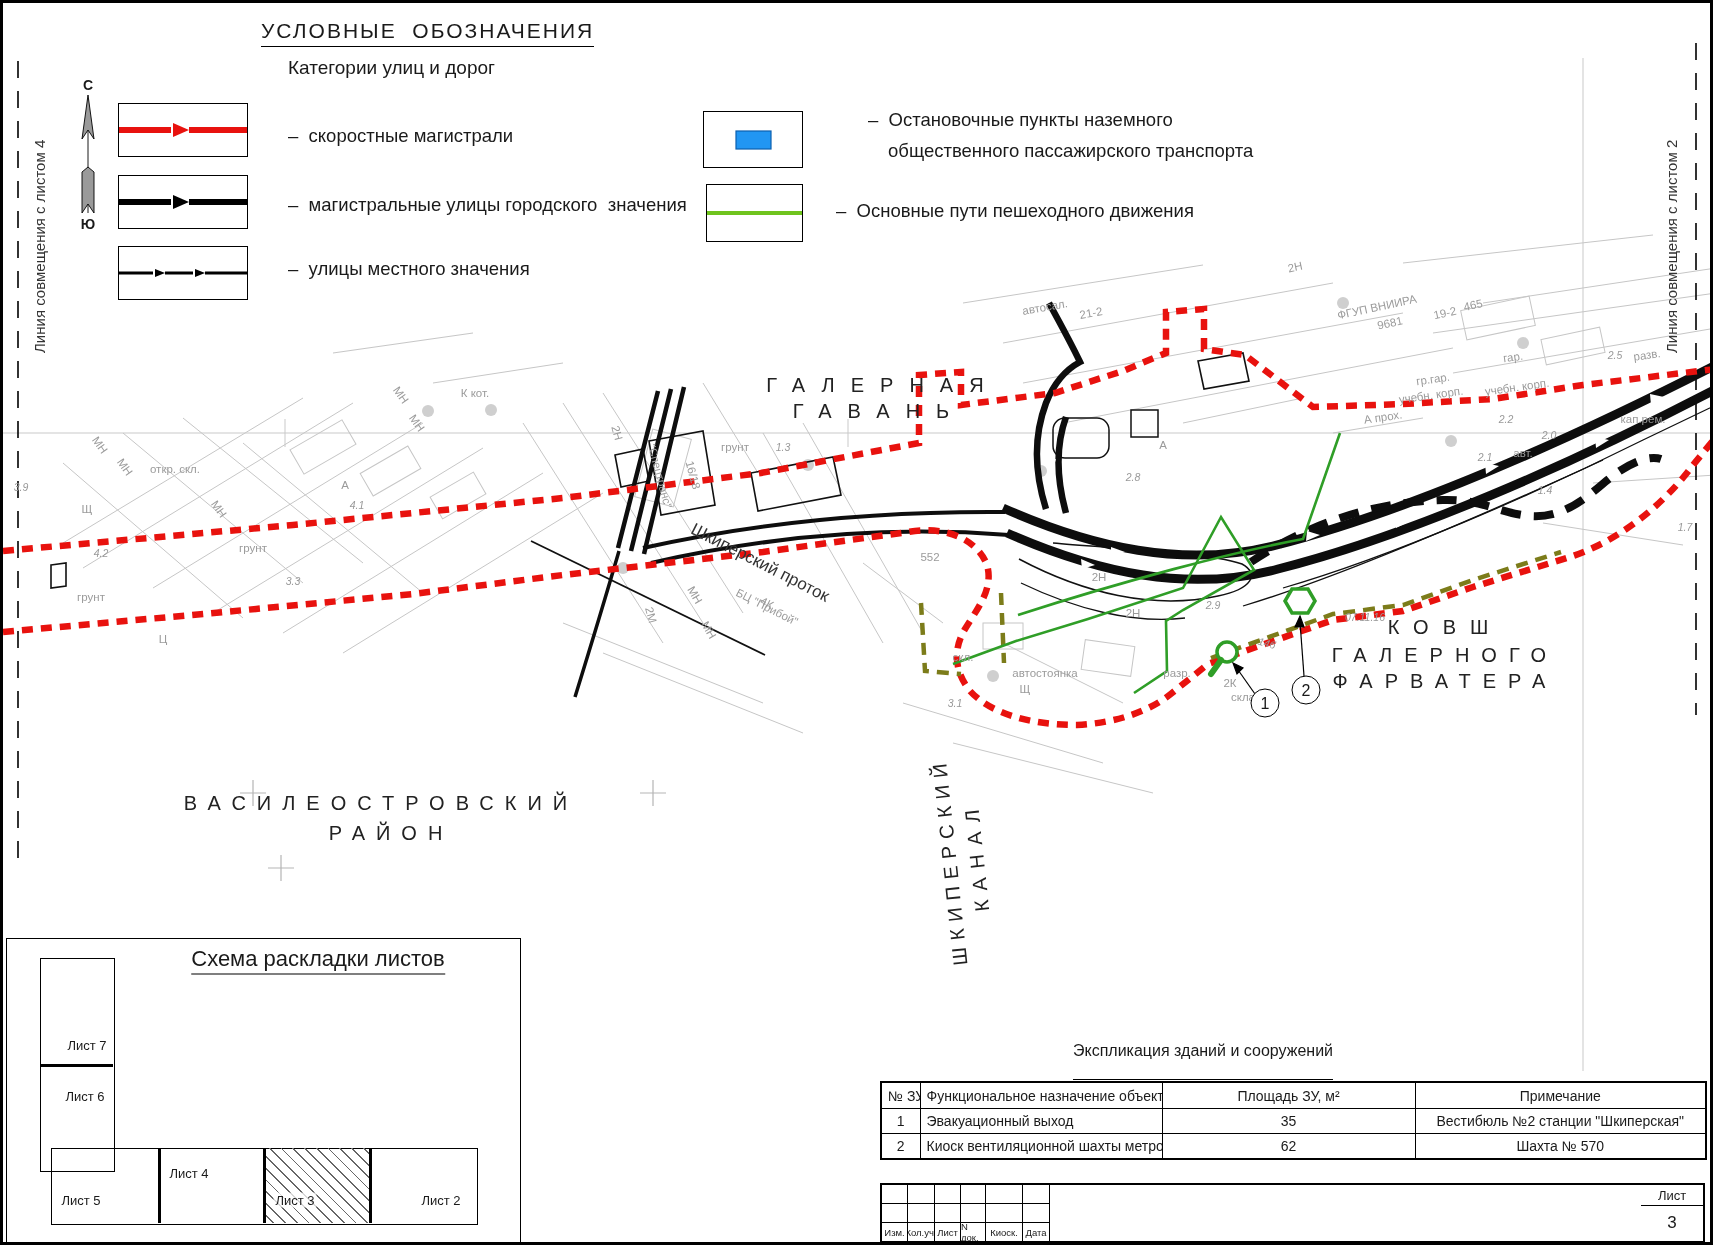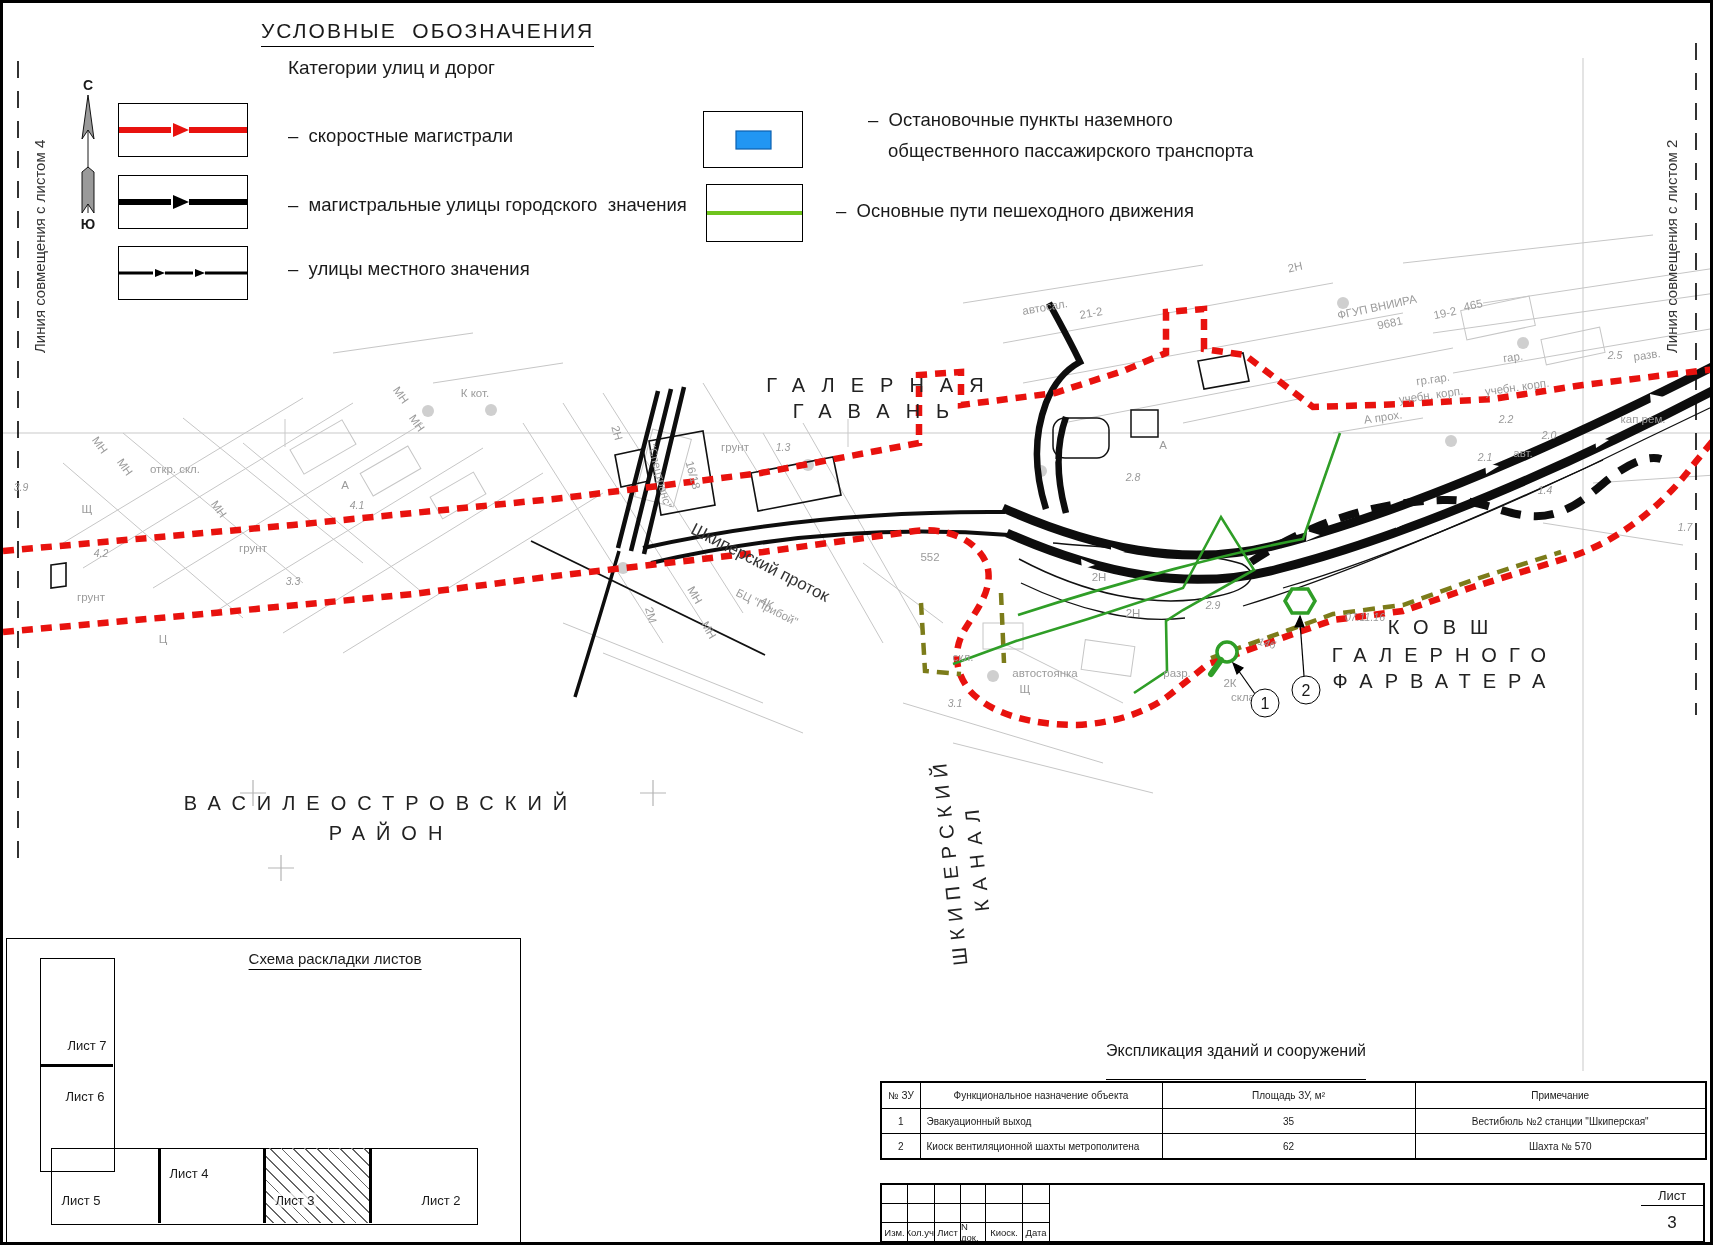--- a/index.html
+++ b/index.html
@@ -18,32 +18,32 @@
   .ml.med{font-size:17px;color:#333;}
   .ml.topo{font-size:11.5px;color:#9b9b9b;}
   .ml.num{font-size:10.5px;font-style:italic;color:#999;}
   .ml.vert{writing-mode:vertical-rl;}
   .compass-letter{position:absolute;font-size:14px;font-weight:bold;transform:translate(-50%,-50%);}
   .edge-label{position:absolute;font-size:15px;color:#333;writing-mode:vertical-rl;transform:rotate(180deg);white-space:nowrap;}
   .callout{position:absolute;width:27px;height:27px;border:1.6px solid #000;border-radius:50%;background:#fff;
       display:flex;align-items:center;justify-content:center;font-size:16px;transform:translate(-50%,-50%);z-index:5;}
   
   .scheme-box{position:absolute;left:3px;top:935px;width:513px;height:304px;border:1.6px solid #000;background:#fff;}
-  .scheme-title{position:absolute;left:332px;top:957px;transform:translate(-50%,-50%);font-size:15px;
+  .scheme-title{position:absolute;left:315px;top:957px;transform:translate(-50%,-50%);font-size:22px;
       border-bottom:1.2px solid #000;padding-bottom:2px;white-space:nowrap;}
   .sch-rect{position:absolute;border:1.4px solid #000;}
   .sch-div{position:absolute;background:#000;}
   .sch-hatch{position:absolute;left:260px;top:1145px;width:106px;height:75px;
       background:repeating-linear-gradient(45deg,transparent 0 7px,#666 7px 8.3px);}
   .sch-label{position:absolute;font-size:13px;transform:translate(-50%,-50%);background:rgba(255,255,255,.75);padding:0 2px;}
   
   .expl-title{position:absolute;left:1200px;top:1058px;transform:translate(-50%,-50%);font-size:16px;
-      border-bottom:1.2px solid #000;padding-bottom:19px;white-space:nowrap;margin-left:33px;}
+      border-bottom:1.2px solid #000;padding-bottom:19px;white-space:nowrap;}
   table.expl{position:absolute;left:877px;top:1078px;width:825px;border-collapse:collapse;table-layout:fixed;
-      font-size:10px;}
+      font-size:14px;}
   table.expl th,table.expl td{border:1.3px solid #000;padding:0 6px;height:24px;text-align:center;font-weight:normal;overflow:hidden;white-space:nowrap;}
   table.expl th{height:25px;}
   table.expl td.left{text-align:left;}
   table.expl{border:2px solid #000;}
   
   .tblock{position:absolute;left:877px;top:1180px;width:825px;height:60px;border:2px solid #000;box-sizing:border-box;background:#fff;}
   .tb-grid{position:absolute;left:0;top:0;display:grid;grid-template-columns:26px 27px 26px 25px 37px 27px;
       grid-template-rows:19px 19px 18px;}
   .tb-cell{border-right:1.2px solid #000;border-bottom:1.2px solid #000;font-size:9.5px;display:flex;align-items:center;justify-content:center;overflow:hidden;}
   .tb-cell.last-row{border-bottom:none;}

